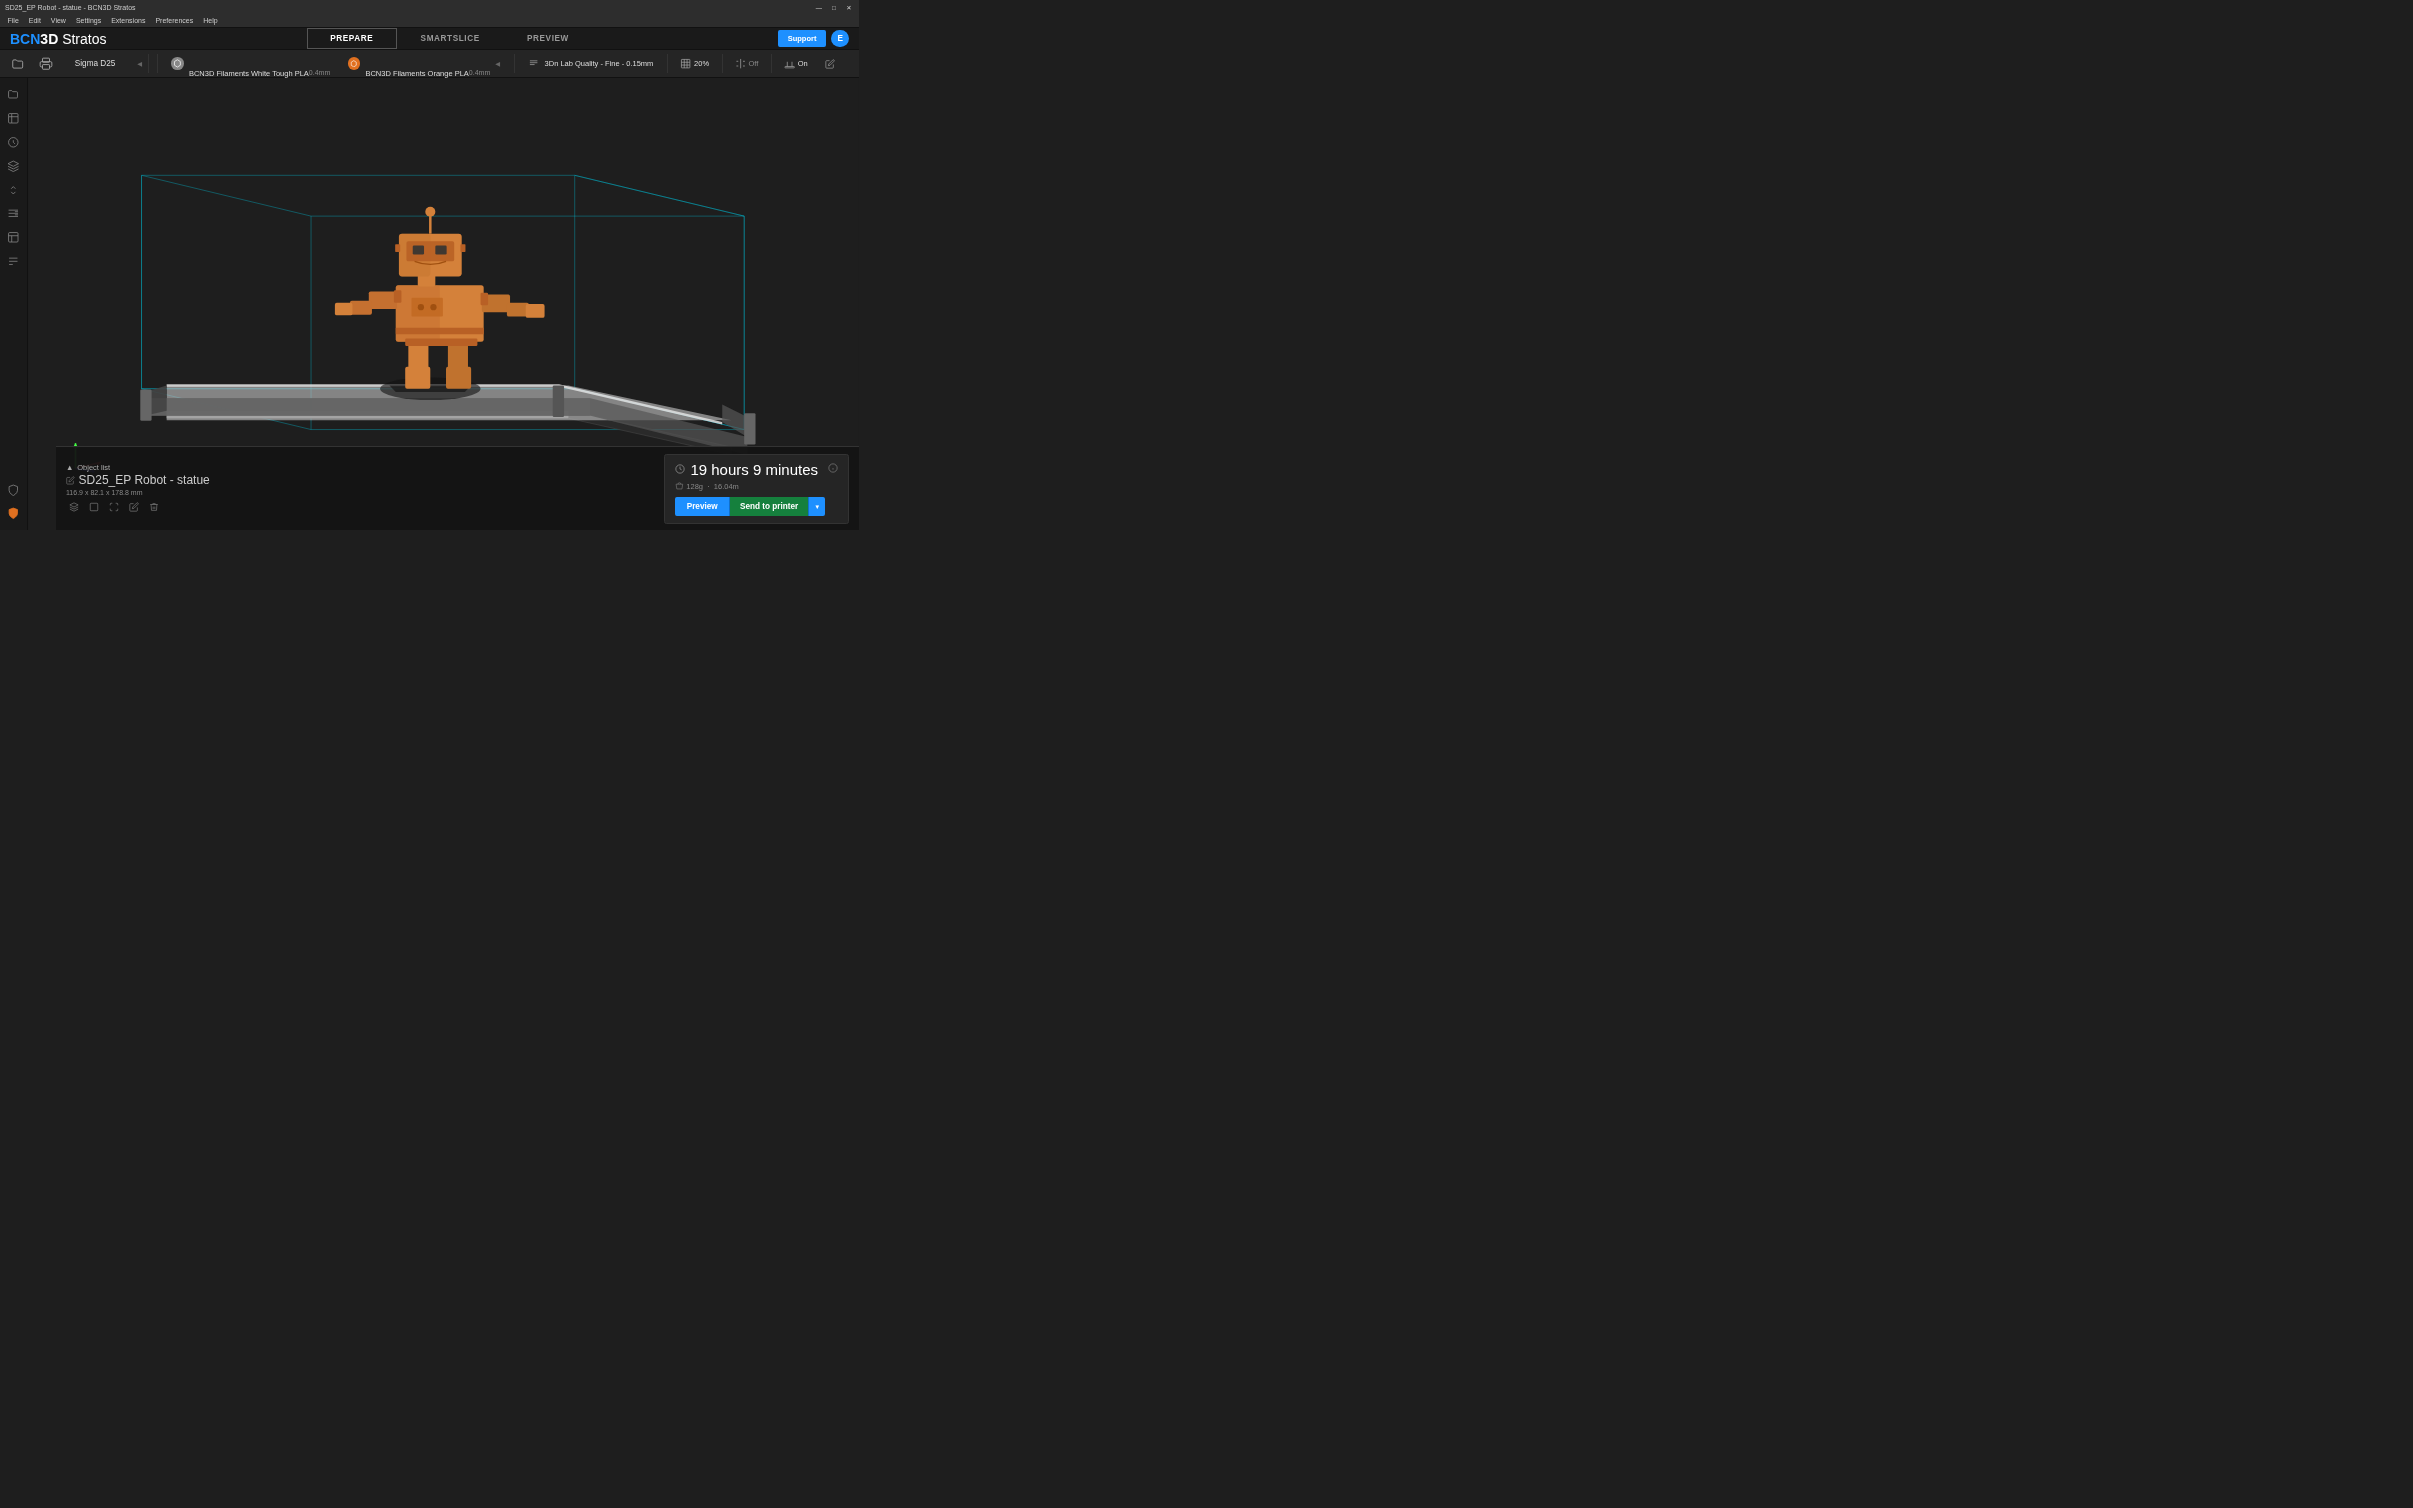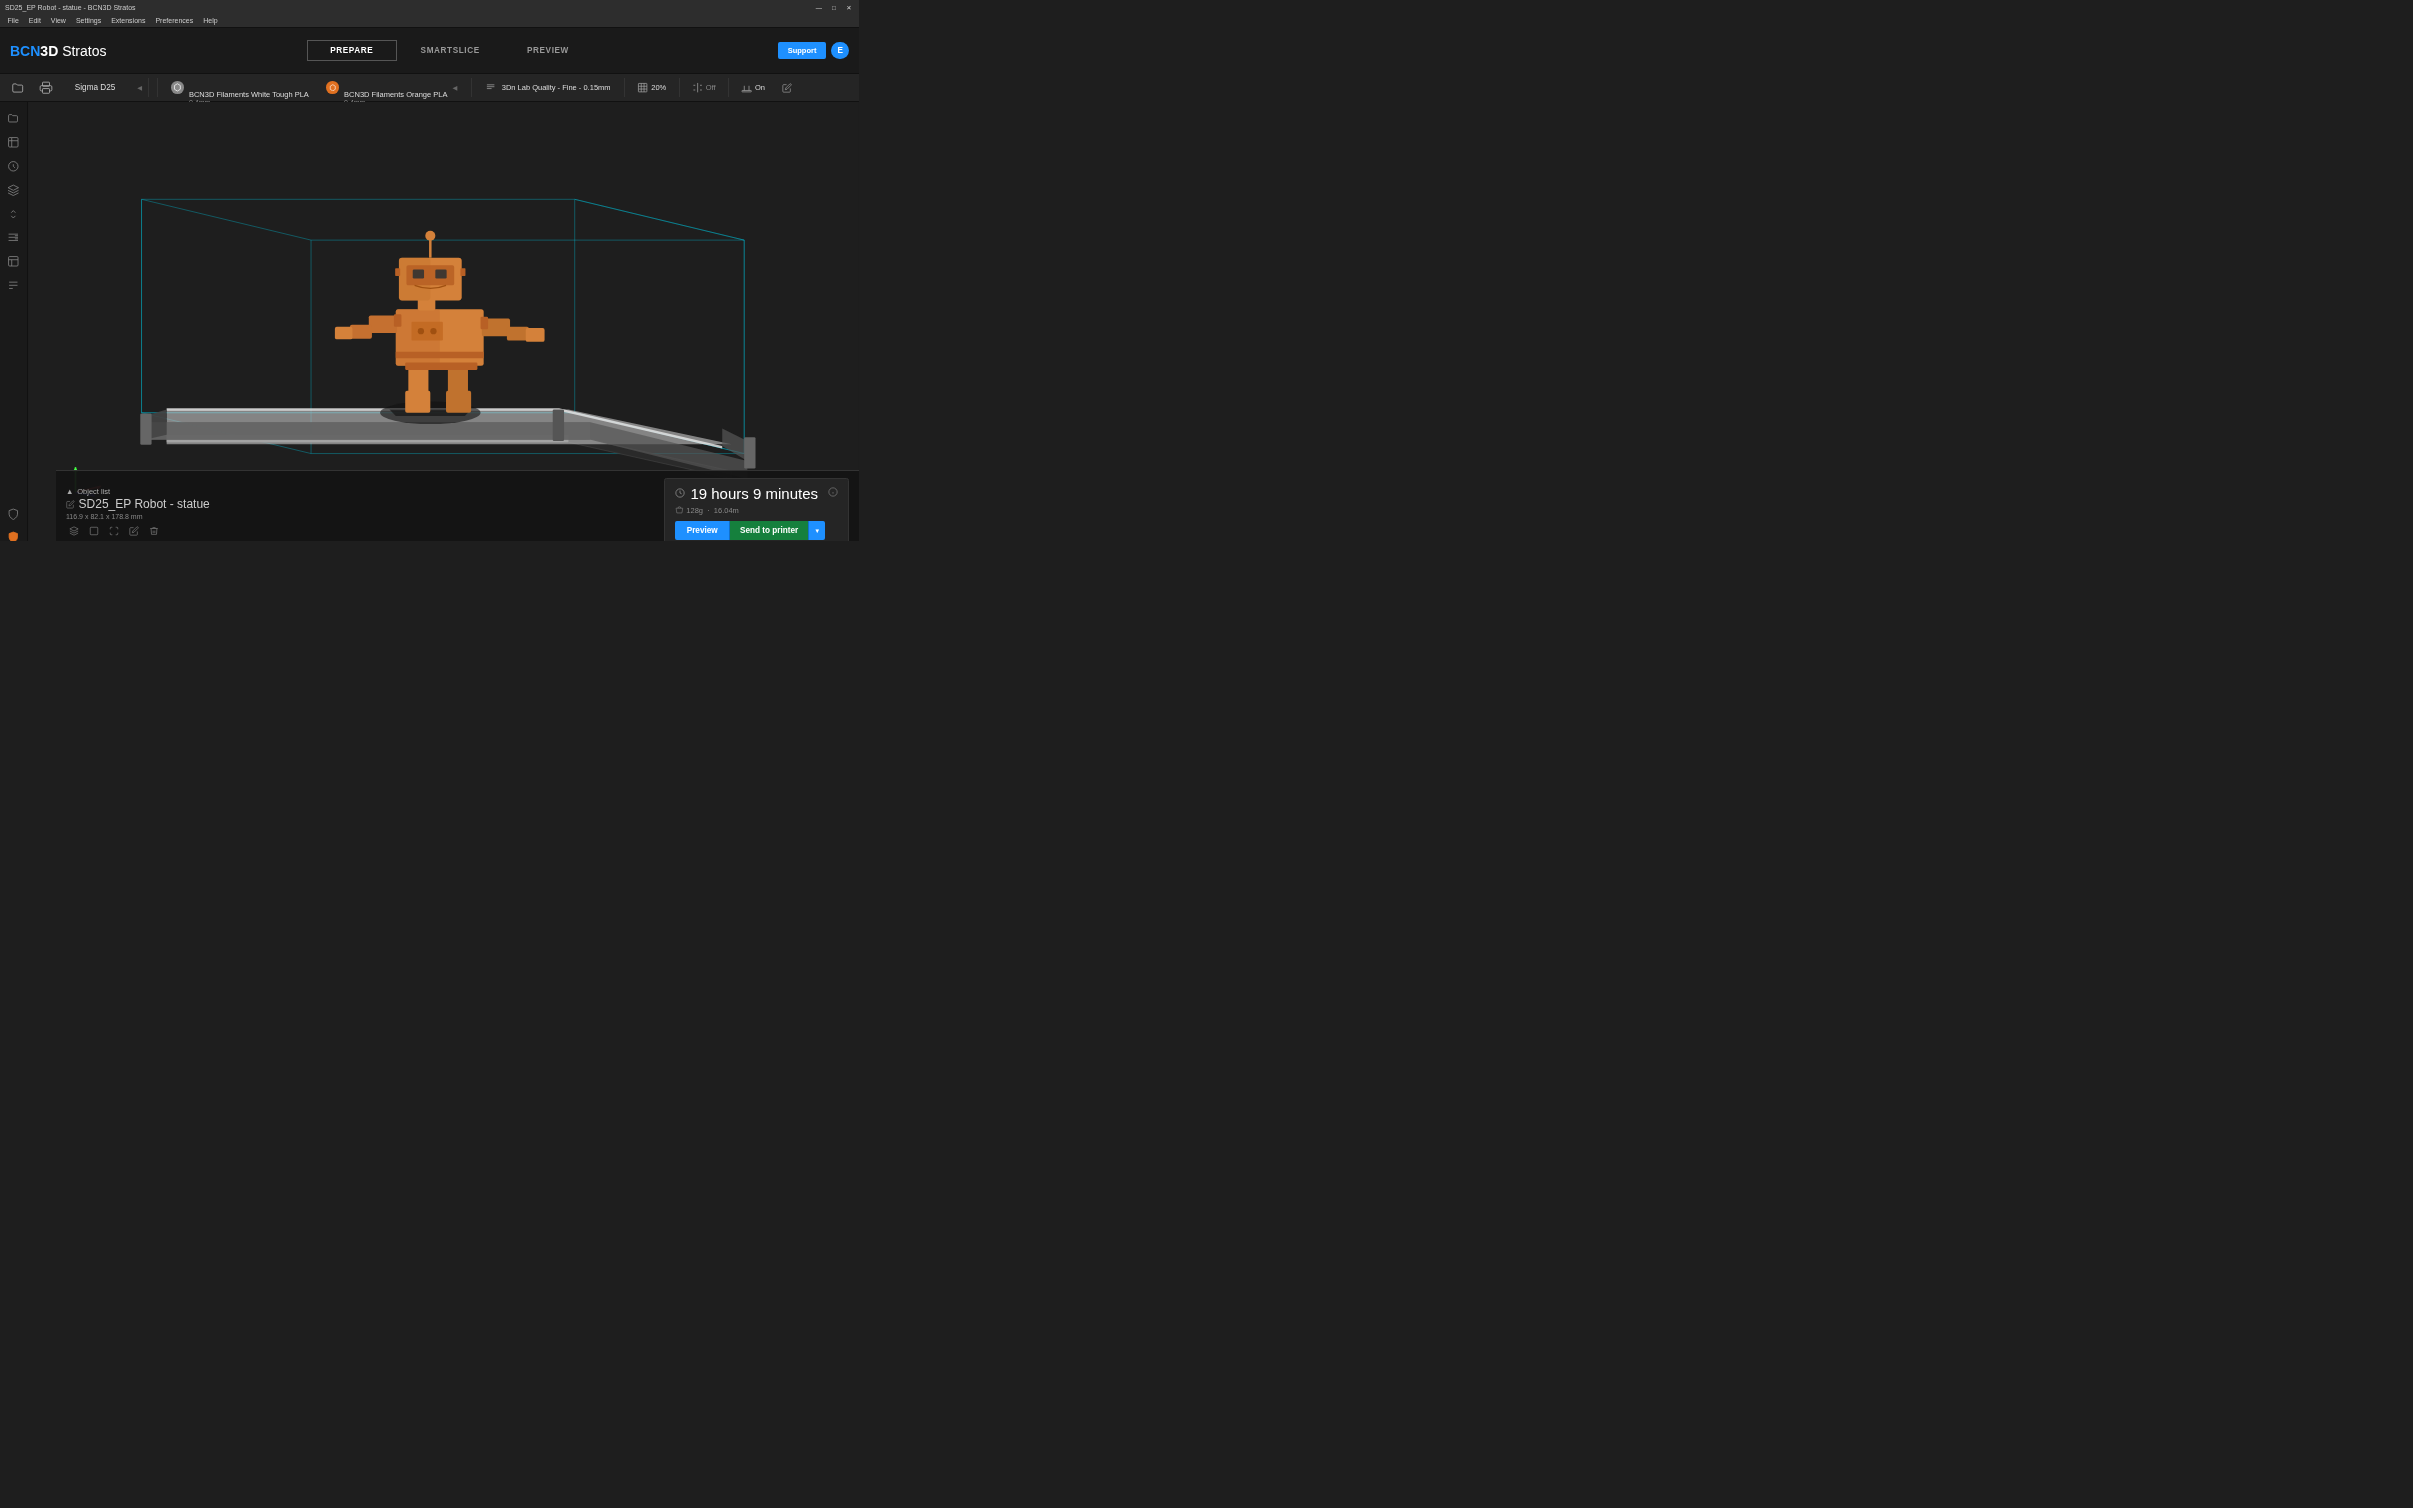--- a/index.html
+++ b/index.html
@@ -45,21 +45,21 @@
       border-bottom: 0.6px solid #111;
     }
     #menu-bar span {
       padding: 1.3px 5px;
       cursor: pointer;
     }
 
     
     #header {
       background: #1a1a1a;
-      height: 46px;
+      height: 22px;
       display: flex;
       align-items: center;
       padding: 0 10px;
       border-bottom: 0.6px solid #111;
     }
     #app-logo {
       font-size: 14px;
       font-weight: bold;
       color: #fff;
       margin-right: 15px;
@@ -143,21 +143,21 @@
       padding: 2.5px 6.3px;
       cursor: pointer;
     }
     .slot-badge {
       width: 12.6px; height: 12.6px; border-radius: 50%;
       display: flex; align-items: center; justify-content: center;
       font-size: 6.3px; font-weight: bold; color: #fff;
     }
     .slot-badge.white { background: #888; color: #fff; }
     .slot-badge.orange { background: #e07020; }
-    .material-info { display: flex; flex-direction: column; margin-top: 20px; }
+    .material-info { display: flex; flex-direction: row; margin-top: 20px; }
     .material-name { color: #ddd; font-size: 7.5px; }
     .material-size { color: #888; font-size: 7px; }
 
     .toolbar-divider { width: 0.6px; height: 19px; background: #333; margin: 0 2.5px; }
 
     .quality-selector {
       display: flex; align-items: center; gap: 5px;
       padding: 2.5px 6.3px; cursor: pointer;
     }
     .quality-label { color: #ddd; font-size: 7.5px; }

